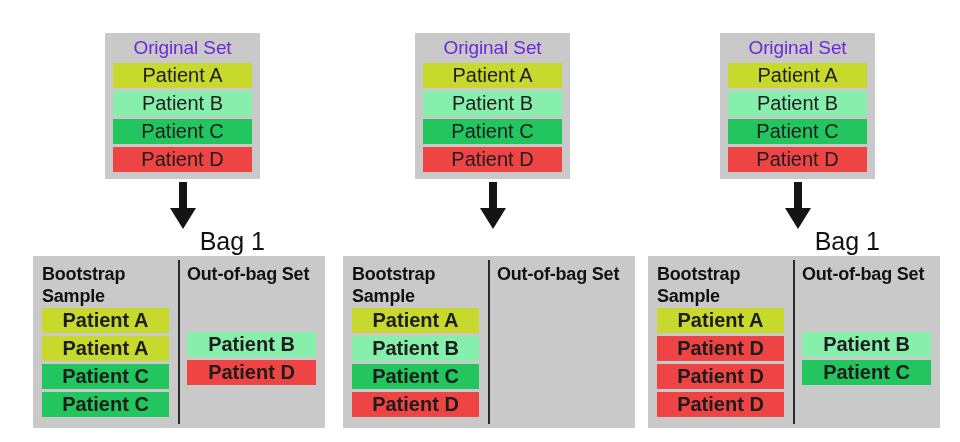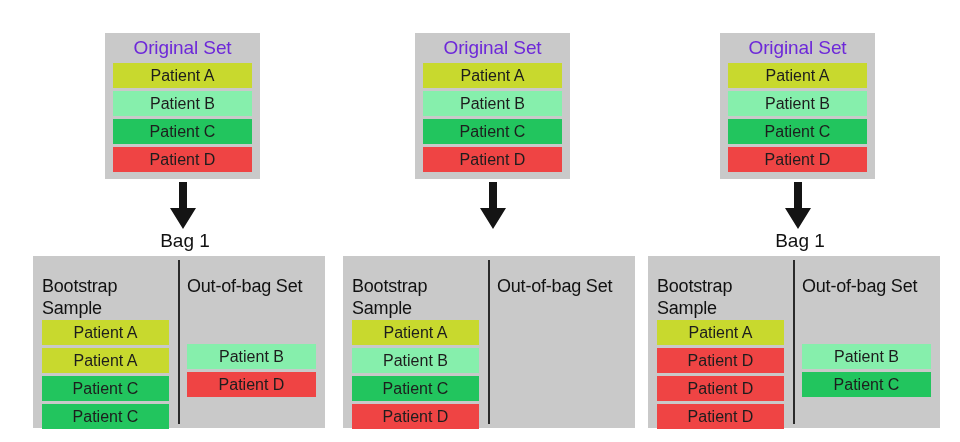--- a/index.html
+++ b/index.html
@@ -51,21 +51,21 @@
     letter-spacing: -0.1px;
   }
   .orig-rows {
     padding: 0 8px;
   }
 
   
   .prow {
     height: 25px;
     line-height: 25px;
-    font-size: 16px;
+    font-size: 20px;
     text-align: center;
     margin-bottom: 3px;
     color: #1d1d1d;
     box-sizing: border-box;
     white-space: nowrap;
     overflow: hidden;
   }
   .prow:last-child { margin-bottom: 0; }
 
   .c-A { background: #c8d92e; }
@@ -81,41 +81,42 @@
     width: 30px;
     height: 48px;
   }
 
   
   .bag-label {
     position: absolute;
     top: 229px;
     left: 105px;
     width: 160px;
-    text-align: center;
-    font-size: 19px;
+    text-align: right;
+    font-size: 25px;
     line-height: 24px;
     color: #111111;
   }
 
   
   .bag-panel {
     position: absolute;
     top: 256px;
     left: 33px;
     width: 292px;
     height: 172px;
     background: #c9c9c9;
     box-sizing: border-box;
     display: flex;
   }
   .bag-half {
     position: relative;
     box-sizing: border-box;
-    padding: 16px 7px;
+    padding: 4px 7px;
+    font-weight: bold;
   }
   .bag-half.left  { width: 146px; }
   .bag-half.right { width: 148px; }
 
   .divider {
     position: absolute;
     top: 4px;
     left: 145px;
     width: 2px;
     height: 164px;

